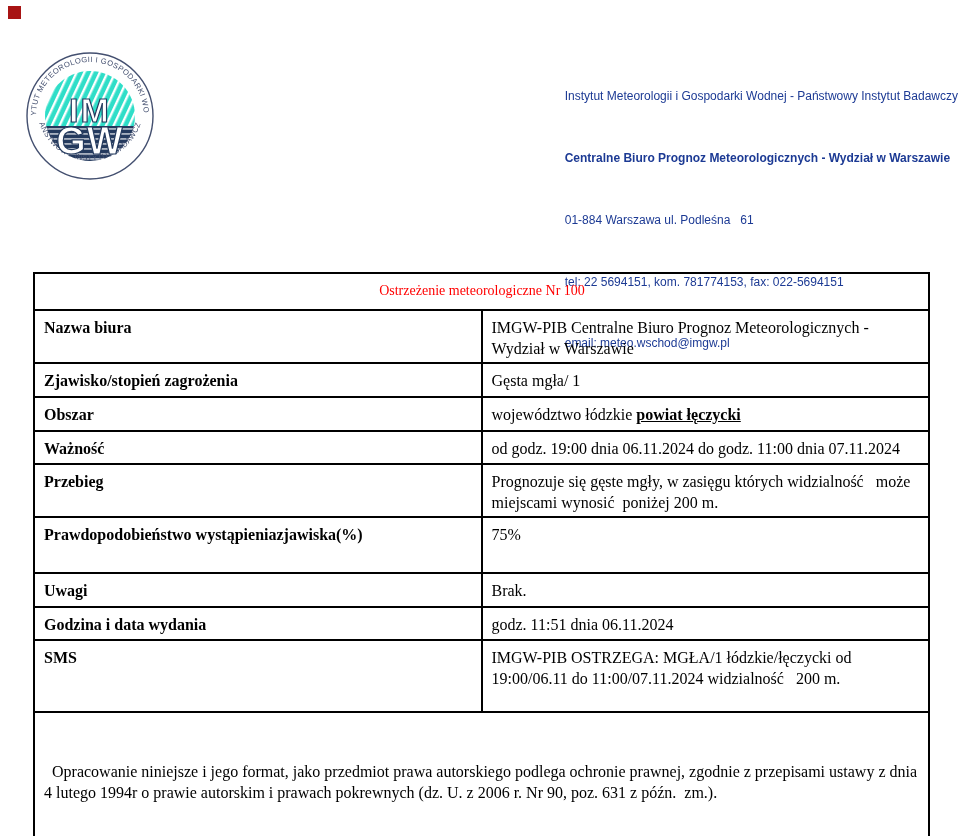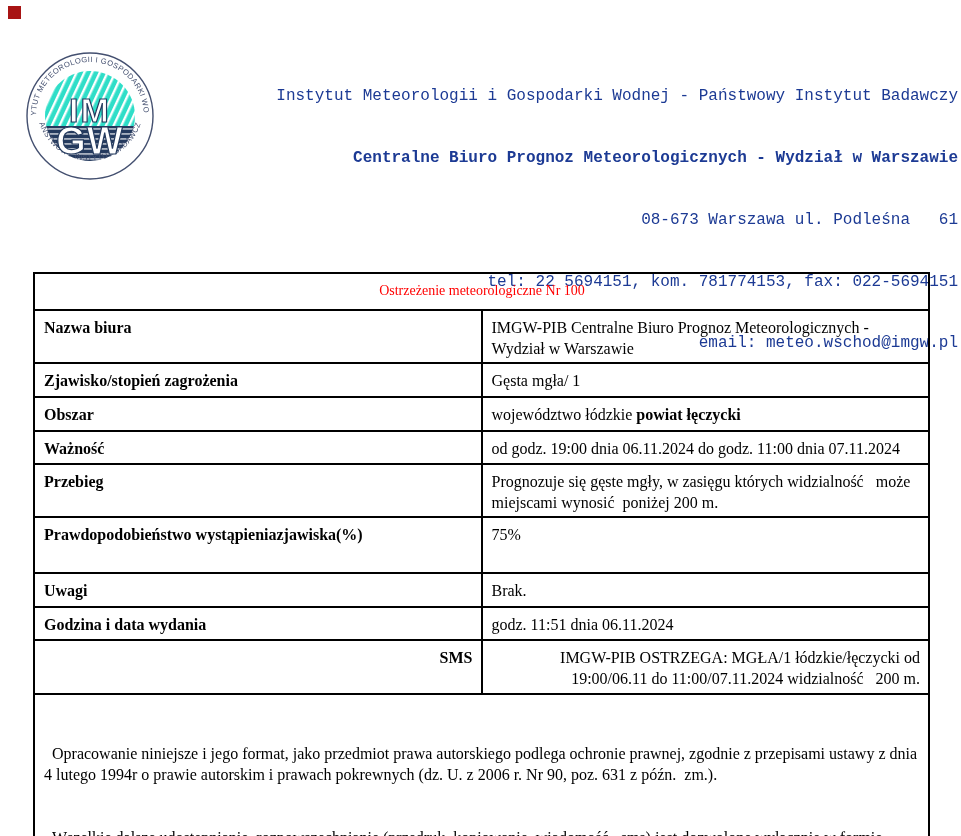--- a/index.html
+++ b/index.html
@@ -8,40 +8,40 @@
 
   
   .marker{position:absolute;left:8px;top:6px;width:13px;height:13px;}
 
   
   .logo{position:absolute;left:24px;top:50px;width:132px;height:132px;}
   .logo text.big{font-family:"Liberation Sans",sans-serif;font-weight:bold;}
   .logo .arc{font-family:"Liberation Sans",sans-serif;font-size:7.6px;letter-spacing:.4px;}
 
   
-  .hdr{position:absolute;top:45px;right:3px;text-align:right;
-       font-family:Liberation Mono, monospace;font-size:16px;line-height:20.6px;
+  .hdr{position:absolute;top:45px;right:3px;
+       font-family:Liberation Sans, sans-serif;font-size:12px;line-height:20.6px;
        white-space:pre;}
   .hdr .b{font-weight:bold;}
 
   
   table.warn{position:absolute;left:33px;top:272px;width:897px;
              border-collapse:collapse;table-layout:fixed;
              font-family:"Liberation Serif",serif;font-size:16px;}
   table.warn{border:2px solid #000;border-right-color:#848484;}
   table.warn td{border:2px solid #000;vertical-align:top;padding:6px 8px 3px 9px;
                 white-space:pre-wrap;line-height:21px;}
   table.warn td.lbl{font-weight:bold;width:237px;border-right-width:1px;}
   td.title-cell{text-align:center;font-weight:normal;font-size:14px;padding-top:9px;}
   tr.h-title{height:37px;}
   tr.h38{height:38px;} tr.h34{height:34px;} tr.h33{height:33px;}
-  tr.h55{height:48px;} tr.h56{height:56px;} tr.h54{height:54px;text-align:right;}
+  tr.h55{height:48px;} tr.h56{height:56px;} tr.h54{height:72px;}
   tr.h-foot{height:87px;}
   td.foot{padding:3px 8px;line-height:22px;}
-  .bold{font-weight:bold;}
+  .bold{font-weight:bold;text-decoration:underline;}
 </style>
 </head>
 <body>
 
 <div class="page">
 
   <div class="marker" style="background:#a81414"></div>
 
   <svg class="logo" viewBox="0 0 132 132">
     <defs>
@@ -75,21 +75,21 @@
     <text class="arc" fill="#445070">
       <textPath href="#arcBot" startOffset="50%" text-anchor="middle">• PAŃSTWOWY INSTYTUT BADAWCZY •</textPath>
     </text>
     <text class="big" x="66" y="72" font-size="34" text-anchor="middle" fill="#ffffff" stroke="#243a5e" stroke-width="1.2" letter-spacing="2">IM</text>
     <text class="big" x="66" y="104" font-size="38" text-anchor="middle" fill="#ffffff" stroke="#243a5e" stroke-width="1.2" letter-spacing="1">GW</text>
   </svg>
 
   <div class="hdr" style="color:#1c3a94">
     <div>Instytut Meteorologii i Gospodarki Wodnej - Państwowy Instytut Badawczy</div>
     <div class="b">Centralne Biuro Prognoz Meteorologicznych - Wydział w Warszawie</div>
-    <div>08-673 Warszawa ul. Podleśna   61</div>
+    <div>01-884 Warszawa ul. Podleśna   61</div>
     <div>tel: 22 5694151, kom. 781774153, fax: 022-5694151</div>
     <div>email: meteo.wschod@imgw.pl</div>
   </div>
 
   <table class="warn">
     <tbody>
         <tr class="h-title">
       <td class="title-cell" colspan="2" style="color:#ff0000">Ostrzeżenie meteorologiczne Nr 100</td>
     </tr>
     <tr class="h38">

